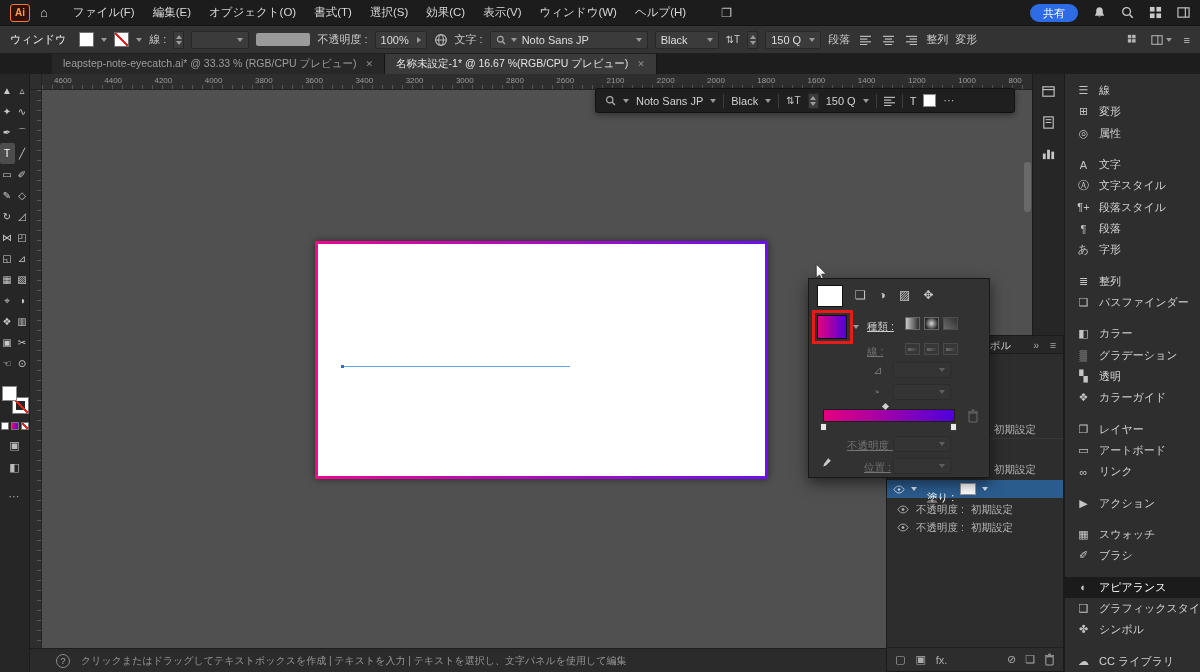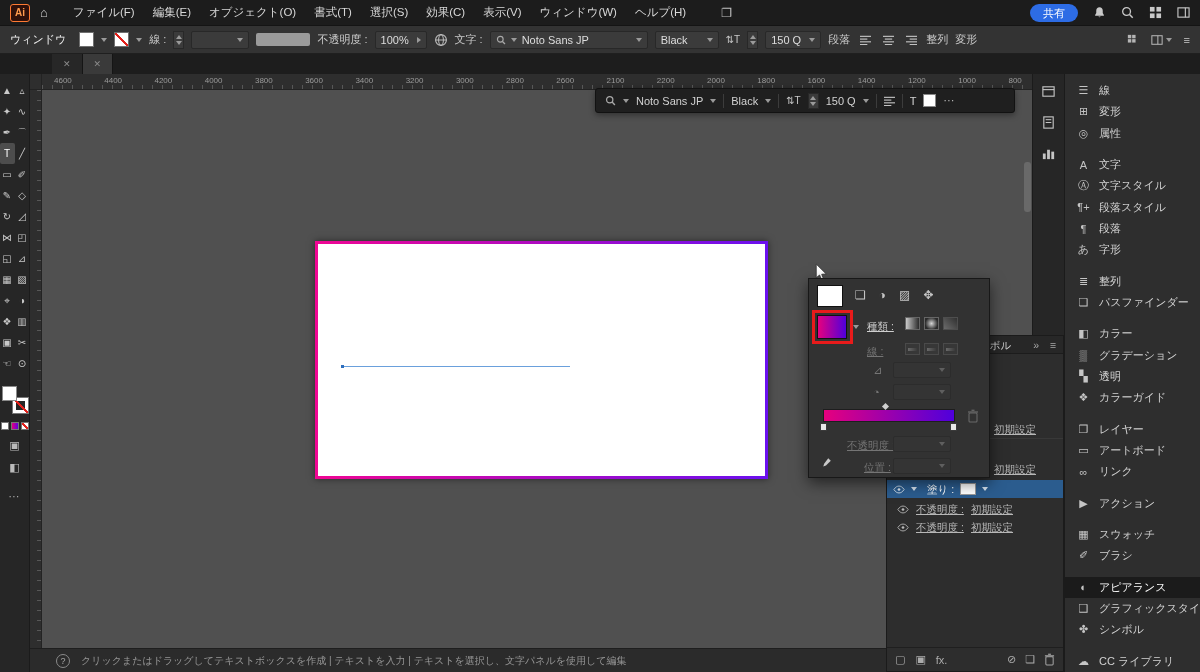--- a/index.html
+++ b/index.html
@@ -112,21 +112,21 @@
   .gp-trash { position:absolute;left:158px;top:130px;opacity:.6; }
   .gp-dropper { position:absolute;left:11px;top:178px; }
 
   
   .app-panel { position:absolute;left:886px;top:335px;width:178px;height:337px;background:#2d2d2d;border:1px solid #1b1b1b;z-index:35;font-size:10.5px; }
   .ap-header { position:absolute;left:0;right:0;top:0;height:18px;background:#272727;border-bottom:1px solid #1c1c1c; }
   .ap-tab { position:absolute;left:92px;top:3px;color:#cfcfcf; }
   .ap-dchev { position:absolute;right:24px;top:3px;color:#a8a8a8; }
   .ap-menu { position:absolute;right:7px;top:3px;color:#a8a8a8; }
   .ap-row { position:absolute;left:0;right:0;height:19px; }
-  .ap-link { color:#b8b8b8;text-decoration:underline;white-space:nowrap; }
+  .ap-link { color:#b8b8b8;white-space:nowrap; }
   .ap-row.sel { background:#2b5c8e;height:18px; }
   .ap-eye { position:absolute;top:5px; }
   .ap-sw { position:absolute;width:16px;height:12px;background:#fff;border:1px solid #9a9a9a;top:3px; }
   .ap-bottom { position:absolute;left:0;right:0;bottom:0;height:24px;border-top:1px solid #1f1f1f;display:flex;align-items:center;gap:10px;padding:0 8px;color:#ababab;font-size:11px;background:#2d2d2d; }
   .ap-bottom .right { margin-left:auto;display:flex;align-items:center;gap:9px; }
 
   
   .dock-strip { position:absolute;left:1032px;top:74px;width:32px;height:598px;background:#262626;border-left:1px solid #1b1b1b;z-index:20;display:flex;flex-direction:column;align-items:center;gap:16px;padding-top:10px; }
   .dock-list { position:absolute;left:1064px;top:74px;width:136px;height:598px;background:#2e2e2e;border-left:1px solid #1b1b1b;z-index:20;display:flex;flex-direction:column;padding-top:6px;overflow:hidden; }
   .dock-item { height:22px;display:flex;align-items:center;gap:8px;padding-left:11px;color:#d2d2d2;white-space:nowrap; }
@@ -290,24 +290,26 @@
         </svg>
       <span class="td"></span>
     </span>
     <span>≡</span>
   </div>
 </div>
 
 <div class="tabbar">
 
     <div class="tab">
+      <span>leapstep-note-eyecatch.ai* @ 33.33 % (RGB/CPU プレビュー)</span>
       <span class="close">✕</span>
     </div>
 
     <div class="tab active">
+      <span>名称未設定-1* @ 16.67 %(RGB/CPU プレビュー)</span>
       <span class="close">✕</span>
     </div>
 
 </div>
 
 <div class="toolbar">
   <div class="tools">
 
       <span class="tool">
         <span>▲</span>
@@ -618,21 +620,21 @@
     <span class="ap-link" style="position:absolute;left:107px;top:3px">初期設定</span>
   </div>
   <div class="ap-row sel" style="top:144px">
     <span class="ap-eye" style="left:6px">
       <svg viewBox="0 0 14 10" width="12" height="9">
           <path d="M1 5c2-3 4-4 6-4s4 1 6 4c-2 3-4 4-6 4S3 8 1 5z" fill="none" stroke="#dce6f0" stroke-width="1"></path>
           <circle cx="7" cy="5" r="1.6" fill="#dce6f0"></circle>
         </svg>
     </span>
     <span class="td" style="position:absolute;left:24px;top:7px;border-top-color:#d6e2ee"></span>
-    <span style="position:absolute;left:40px;top:3px;color:#fff">塗り :</span>
+    <span style="position:absolute;left:40px;top:11px;color:#fff">塗り :</span>
     <span class="ap-sw" style="left:73px"></span>
     <span class="td" style="position:absolute;left:95px;top:7px;border-top-color:#d6e2ee"></span>
   </div>
   <div class="ap-row" style="top:164px">
     <span class="ap-eye" style="left:10px">
       <svg viewBox="0 0 14 10" width="12" height="9">
           <path d="M1 5c2-3 4-4 6-4s4 1 6 4c-2 3-4 4-6 4S3 8 1 5z" fill="none" stroke="#b9b9b9" stroke-width="1"></path>
           <circle cx="7" cy="5" r="1.6" fill="#b9b9b9"></circle>
         </svg>
     </span>

